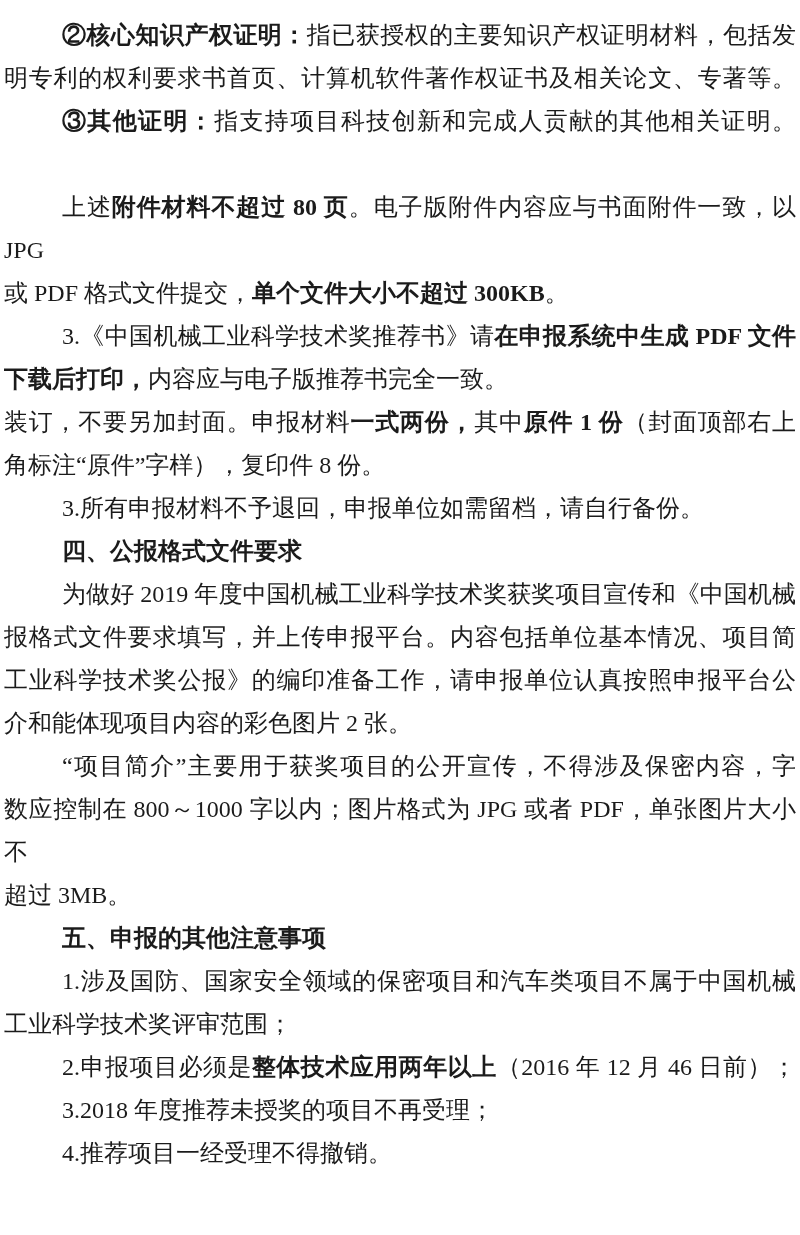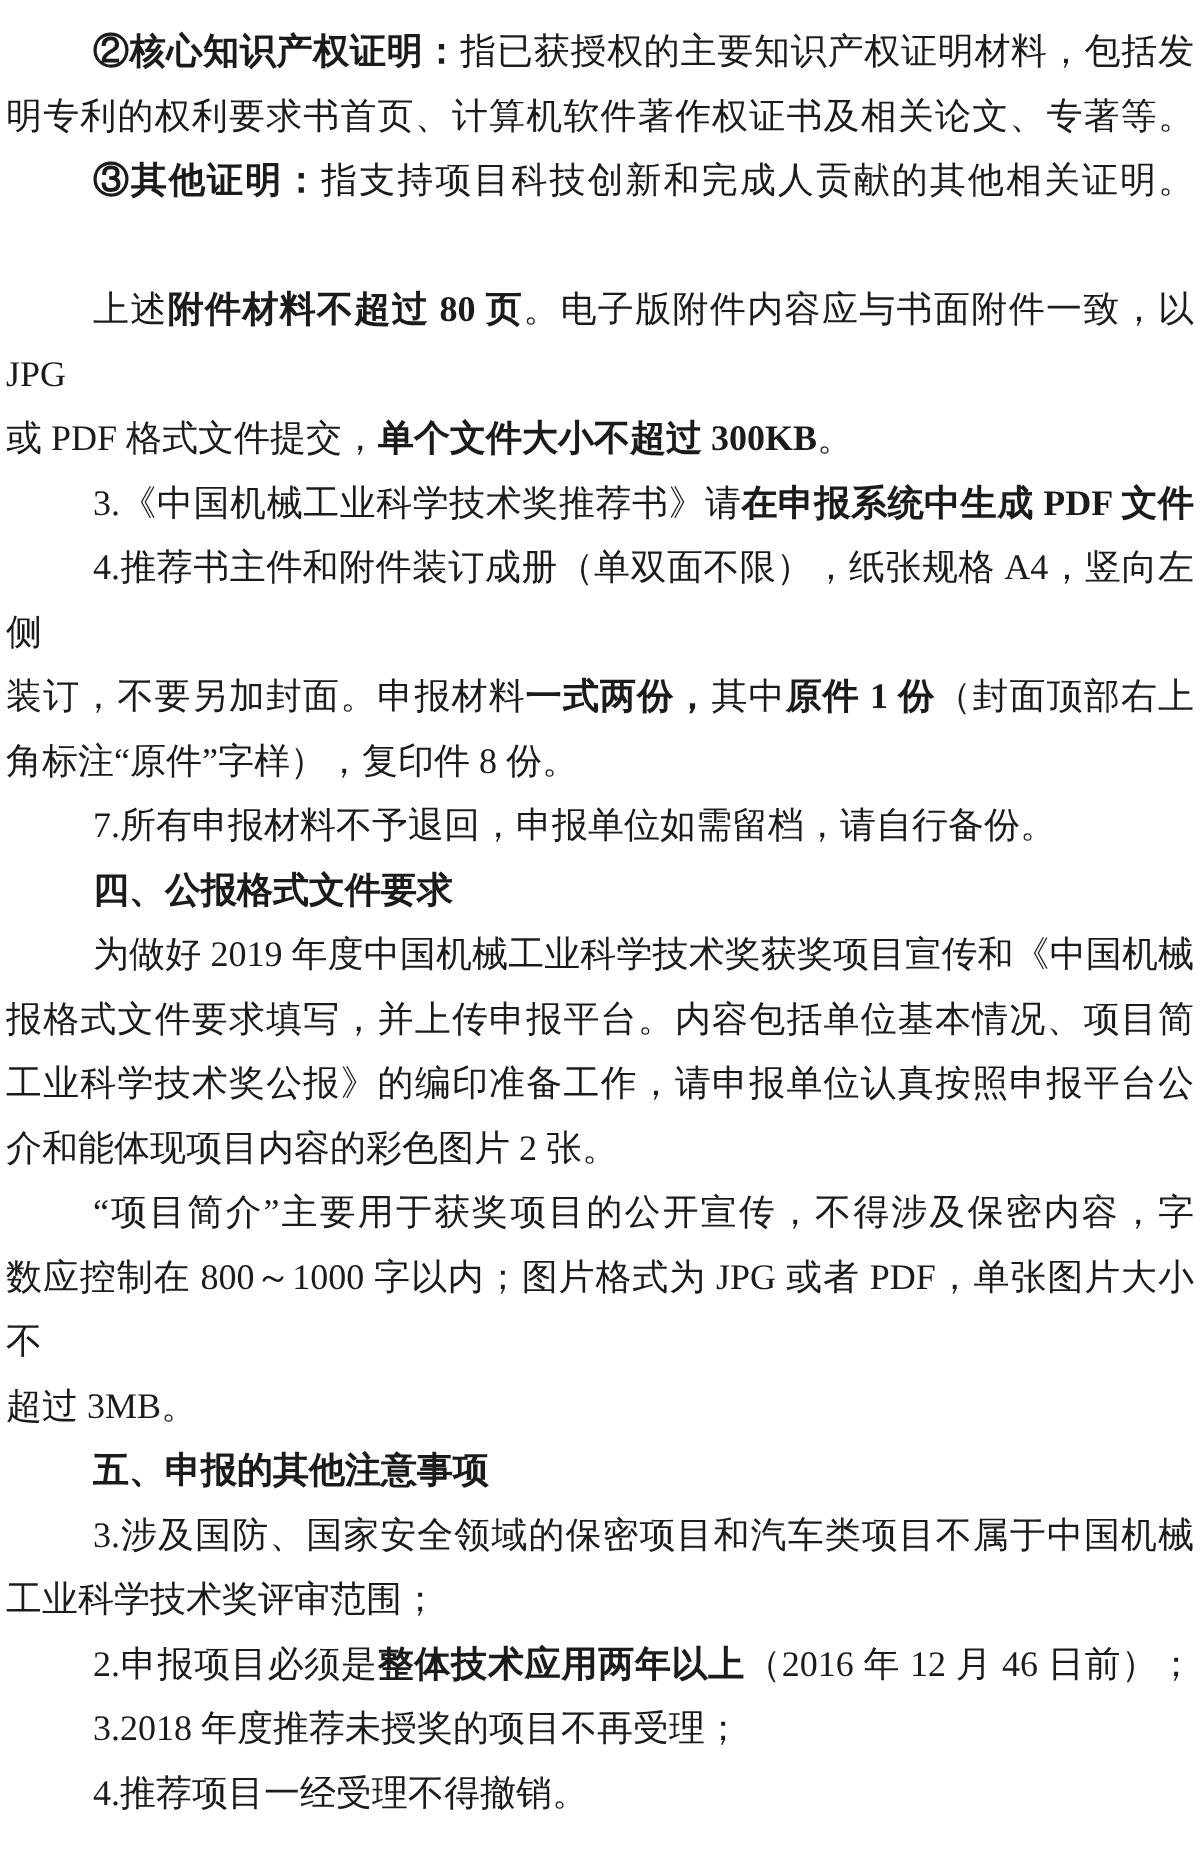--- a/index.html
+++ b/index.html
@@ -51,33 +51,33 @@
 <body>
 
 <div class="page">
   <div class="doc-body">
       <div class="line indent fill"><span class="run bold">②核心知识产权证明：</span><span class="run">指已获授权的主要知识产权证明材料，包括发</span></div>
       <div class="line fill"><span class="run">明专利的权利要求书首页、计算机软件著作权证书及相关论文、专著等。</span></div>
       <div class="line indent fill"><span class="run bold">③其他证明：</span><span class="run">指支持项目科技创新和完成人贡献的其他相关证明。</span></div>
       <div class="line indent fill gap"><span class="run">上述</span><span class="run bold">附件材料不超过 80 页</span><span class="run">。电子版附件内容应与书面附件一致，以 JPG</span></div>
       <div class="line"><span class="run">或 PDF 格式文件提交，</span><span class="run bold">单个文件大小不超过 300KB</span><span class="run">。</span></div>
       <div class="line indent fill"><span class="run">3.《中国机械工业科学技术奖推荐书》请</span><span class="run bold">在申报系统中生成 PDF 文件</span></div>
-      <div class="line indent fill"><span class="run">4.推荐书主件和附件装订成册（单双面不限），纸张规格 A4，竖向左侧</span></div>
+      <div class="line"><span class="run bold">下载后打印，</span><span class="run">内容应与电子版推荐书完全一致。</span></div>
       <div class="line fill"><span class="run">装订，不要另加封面。申报材料</span><span class="run bold">一式两份，</span><span class="run">其中</span><span class="run bold">原件 1 份</span><span class="run">（封面顶部右上</span></div>
       <div class="line"><span class="run">角标注“原件”字样），复印件 8 份。</span></div>
-      <div class="line indent"><span class="run">7.所有申报材料不予退回，申报单位如需留档，请自行备份。</span></div>
+      <div class="line indent"><span class="run">3.所有申报材料不予退回，申报单位如需留档，请自行备份。</span></div>
       <div class="line indent"><span class="run bold">四、公报格式文件要求</span></div>
       <div class="line indent fill"><span class="run">为做好 2019 年度中国机械工业科学技术奖获奖项目宣传和《中国机械</span></div>
       <div class="line fill"><span class="run">报格式文件要求填写，并上传申报平台。内容包括单位基本情况、项目简</span></div>
       <div class="line fill"><span class="run">工业科学技术奖公报》的编印准备工作，请申报单位认真按照申报平台公</span></div>
       <div class="line"><span class="run">介和能体现项目内容的彩色图片 2 张。</span></div>
       <div class="line indent fill"><span class="run">“项目简介”主要用于获奖项目的公开宣传，不得涉及保密内容，字</span></div>
       <div class="line fill"><span class="run">数应控制在 800～1000 字以内；图片格式为 JPG 或者 PDF，单张图片大小不</span></div>
       <div class="line"><span class="run">超过 3MB。</span></div>
       <div class="line indent"><span class="run bold">五、申报的其他注意事项</span></div>
-      <div class="line indent fill"><span class="run">3.涉及国防、国家安全领域的保密项目和汽车类项目不属于中国机械</span></div>
+      <div class="line indent fill"><span class="run">1.涉及国防、国家安全领域的保密项目和汽车类项目不属于中国机械</span></div>
       <div class="line"><span class="run">工业科学技术奖评审范围；</span></div>
       <div class="line indent fill"><span class="run">2.申报项目必须是</span><span class="run bold">整体技术应用两年以上</span><span class="run">（2016 年 12 月 46 日前）；</span></div>
       <div class="line indent"><span class="run">3.2018 年度推荐未授奖的项目不再受理；</span></div>
       <div class="line indent"><span class="run">4.推荐项目一经受理不得撤销。</span></div>
     </div>
 
 </div>
 
 </body></html>

